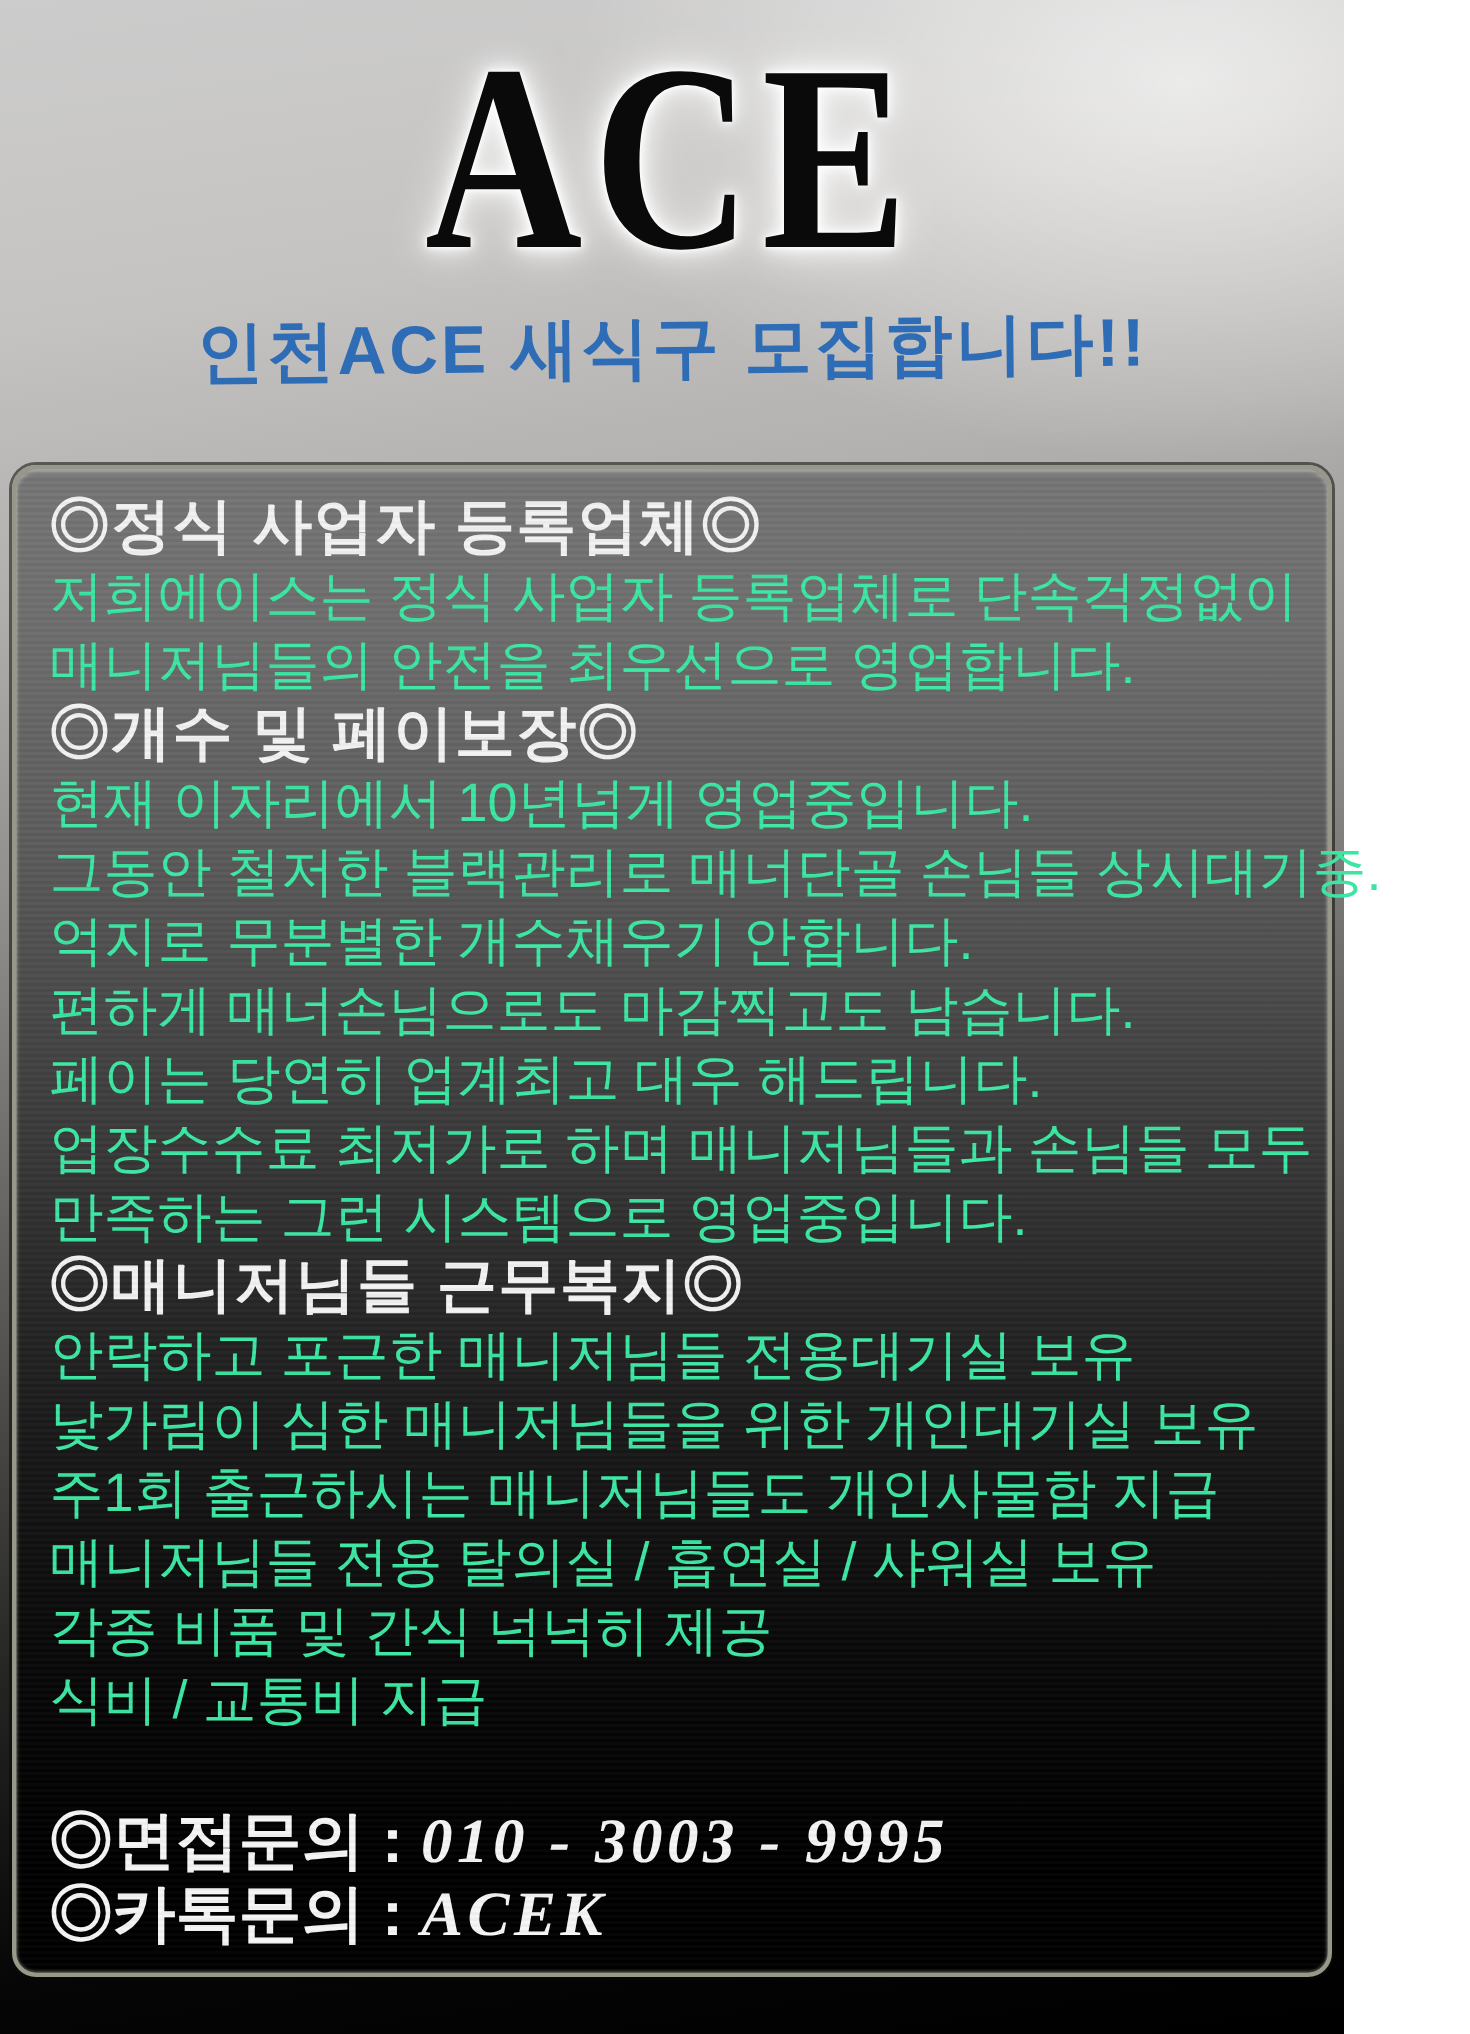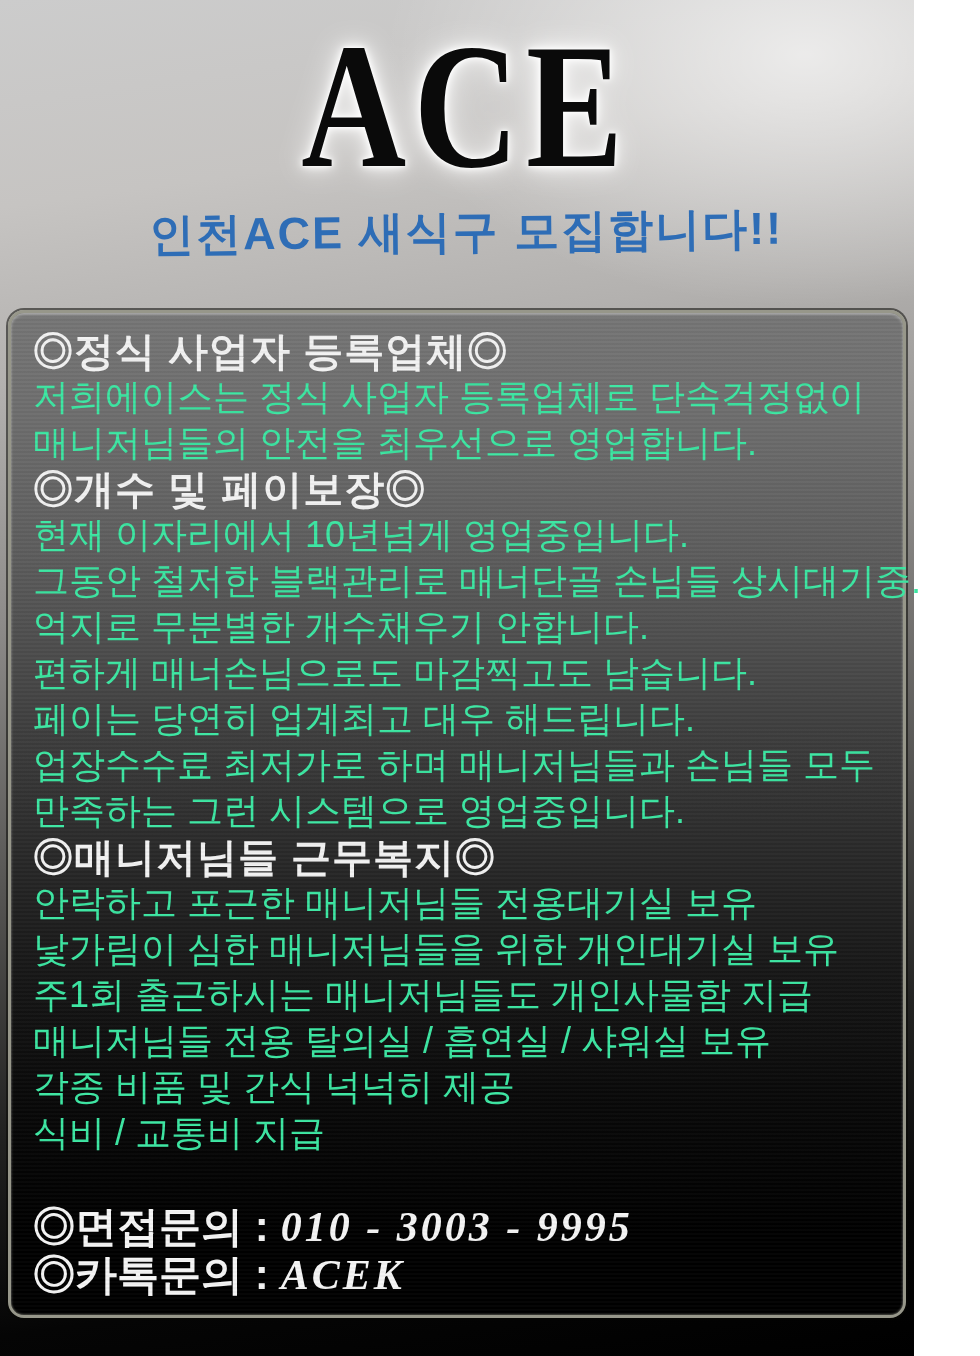--- a/index.html
+++ b/index.html
@@ -15,21 +15,20 @@
       radial-gradient(ellipse 700px 420px at 88% 4%, rgba(255,255,255,0.65), rgba(255,255,255,0) 60%),
       linear-gradient(172deg,
         #cccccc 0%,
         #c6c4c2 14%,
         #b3b1af 26%,
         #8d8b89 42%,
         #565553 60%,
         #232322 76%,
         #050505 90%,
         #000000 100%);
-    padding-left: 18px;
   }
   .header { height: 310px; text-align: center; }
   .logo {
     display: inline-block;
     margin-top: 18px;
     font-family: "Liberation Serif", "DejaVu Serif", serif;
     font-weight: 700;
     font-size: 158px;
     line-height: 1.0;
     letter-spacing: 8px;

